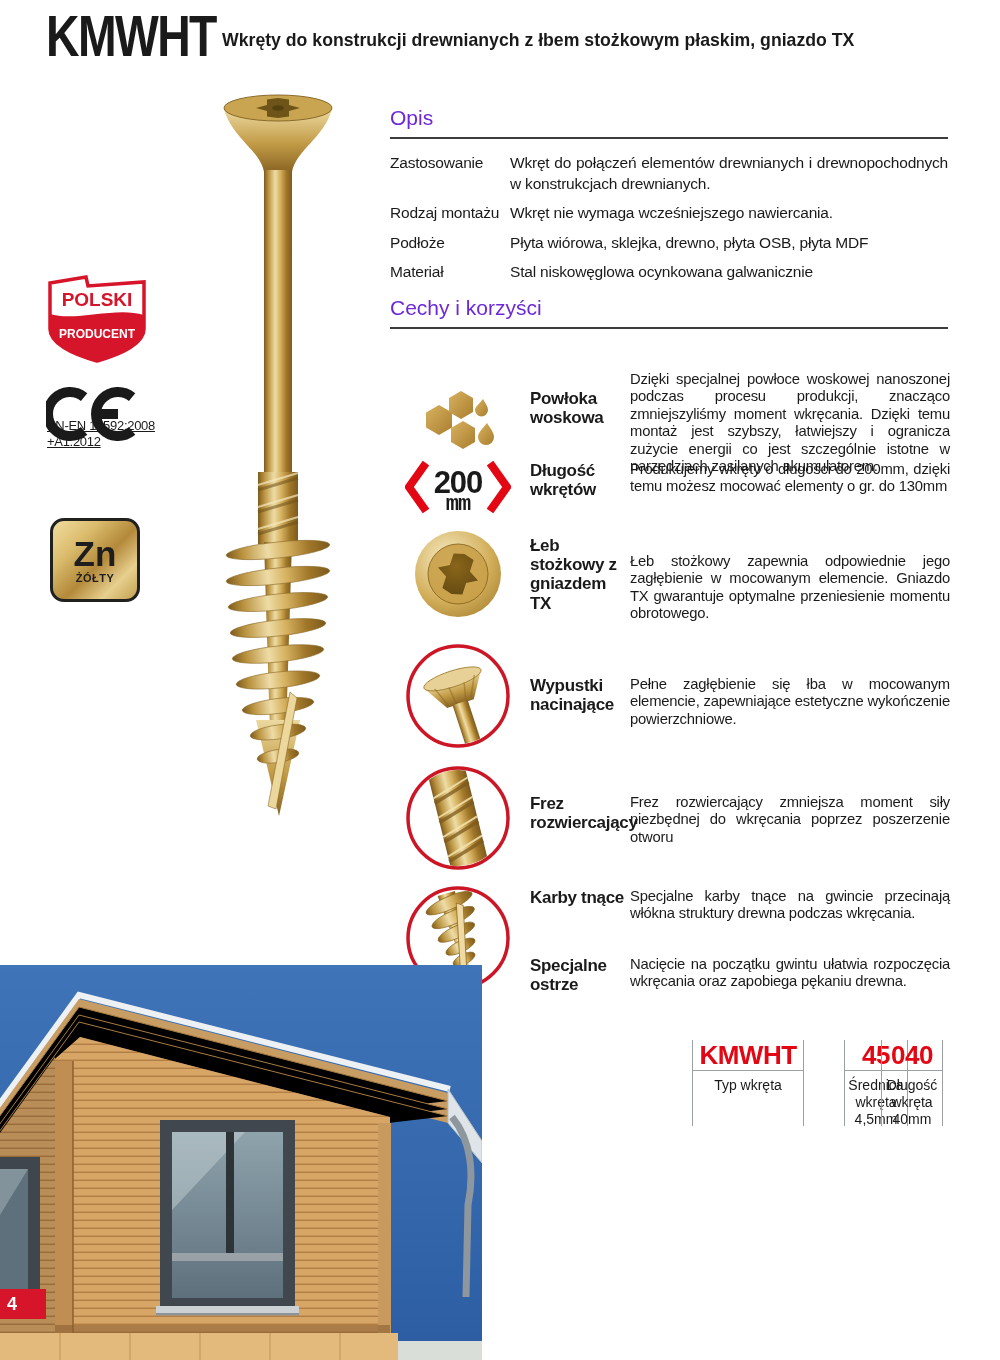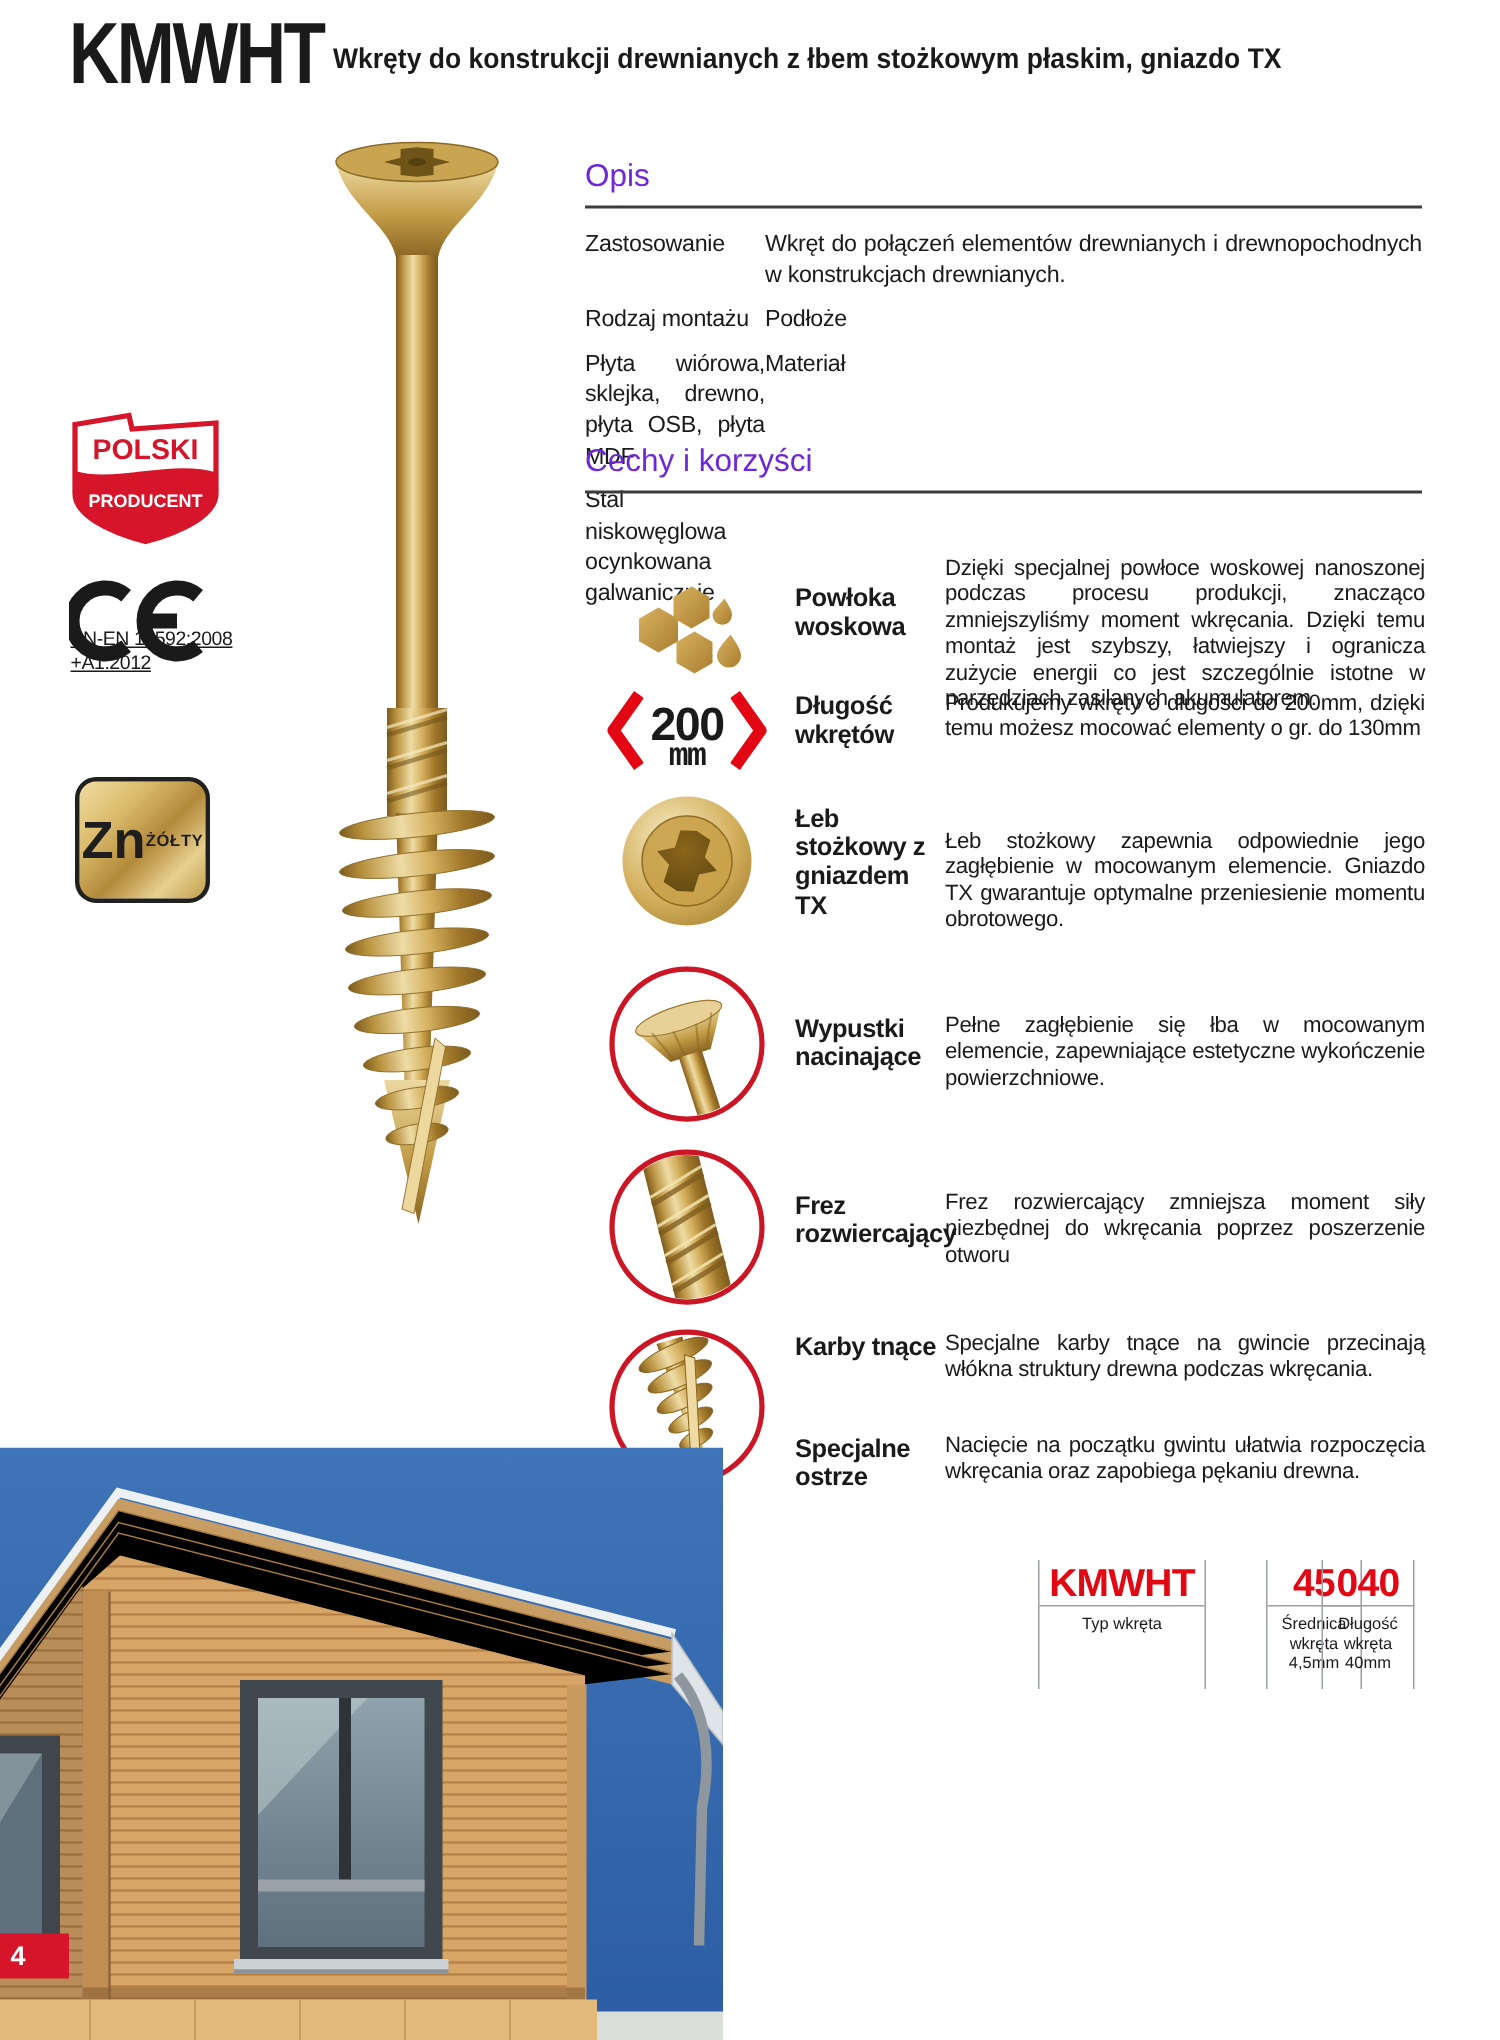--- a/index.html
+++ b/index.html
@@ -11,21 +11,21 @@
   .product-subtitle{position:absolute;left:222px;top:29px;font-size:19px;font-weight:bold;
         transform:scaleX(.93);transform-origin:left top;white-space:nowrap;}
   
   .screw{position:absolute;left:198px;top:92px;}
   .badge-pp{position:absolute;left:44px;top:272px;}
   .badge-pp text{font-family:"Liberation Sans",sans-serif;font-weight:bold;}
   .ce{position:absolute;left:46px;top:386px;}
   .norm{position:absolute;left:47px;top:418px;font-size:13px;line-height:1.25;letter-spacing:-.3px;text-decoration:underline;}
   .zn-badge{position:absolute;left:50px;top:518px;width:90px;height:84px;border:3px solid #20201e;border-radius:14px;
         background:linear-gradient(135deg,#f0dc9f 0%,#dcbd6e 28%,#b3893a 55%,#e7cf8e 78%,#c2a050 100%);
-        display:flex;flex-direction:row;align-items:center;justify-content:center;box-sizing:border-box;}
+        display:flex;flex-direction:column;align-items:center;justify-content:center;box-sizing:border-box;}
   .zn-symbol{font-size:35px;font-weight:bold;color:#1e1e1e;line-height:1;}
   .zn-label{font-size:11px;font-weight:bold;color:#1e1e1e;letter-spacing:.5px;margin-top:1px;}
   
   .section{position:absolute;left:390px;width:558px;}
   .section-head{font-size:21px;color:#6d28d9;padding-bottom:7px;border-bottom:2px solid #3c3c3c;}
   #opis{top:106px;}
   .opis-rows{margin-top:14px;display:grid;grid-template-columns:120px 1fr;row-gap:9px;column-gap:0;
         font-size:15.5px;line-height:1.33;letter-spacing:-.2px;}
   .opis-val{text-align:justify;}
   #cechy{top:296px;}
@@ -38,21 +38,21 @@
   .len-text{display:flex;flex-direction:column;align-items:center;line-height:.85;color:#1a1a1a;}
   .len-val{font-size:31px;font-weight:bold;letter-spacing:-1px;}
   .len-unit{font-size:22px;font-weight:bold;letter-spacing:-1px;font-family:Liberation Mono, monospace;}
   
   .code-title{position:absolute;left:630px;top:1007px;width:330px;text-align:center;
         font-size:18.5px;font-weight:bold;letter-spacing:-.3px;}
   .code-col{position:absolute;top:1040px;border-left:1.5px solid #9aa0a4;border-right:1.5px solid #9aa0a4;
         box-sizing:border-box;height:86px;}
   .code-col .code{display:block;text-align:center;font-weight:bold;color:#e30613;font-size:26px;
         line-height:30px;height:30px;border-bottom:1.5px solid #9aa0a4;letter-spacing:-.5px;}
-  .code-col .code-label{display:block;text-align:center;font-size:11px;margin-top:6px;line-height:1.2;}
+  .code-col .code-label{display:block;text-align:center;font-size:14px;margin-top:6px;line-height:1.2;}
   .pre{white-space:pre-line;}
   #code-col-1{left:692px;width:112px;}
   #code-col-2{left:811px;width:64px;margin-left:33px;}
   #code-col-3{left:881px;width:62px;}
   
   .photo{position:absolute;left:0;top:965px;}
   .page-badge{position:absolute;left:0;top:1289px;width:46px;height:30px;background:#d6152b;
         color:#fff;font-size:18px;font-weight:bold;display:flex;align-items:center;padding-left:7px;box-sizing:border-box;}
 </style>
 </head>
@@ -142,20 +142,21 @@
     <div class="zn-symbol">Zn</div>
     <div class="zn-label">ŻÓŁTY</div>
   </div>
 
   <div class="section" id="opis">
     <div class="section-head">Opis</div>
     <div class="opis-rows">
       <div>Zastosowanie</div>
       <div class="opis-val">Wkręt do połączeń elementów drewnianych i drewnopochodnych w konstrukcjach drewnianych.</div>
       <div>Rodzaj montażu</div>
+      <div class="opis-val">Wkręt nie wymaga wcześniejszego nawiercania.</div>
       <div>Podłoże</div>
       <div class="opis-val">Płyta wiórowa, sklejka, drewno, płyta OSB, płyta MDF</div>
       <div>Materiał</div>
       <div class="opis-val">Stal niskowęglowa ocynkowana galwanicznie</div>
     </div>
   </div>
 
   <div class="section" id="cechy">
     <div class="section-head">Cechy i korzyści</div>
     <div class="features">

